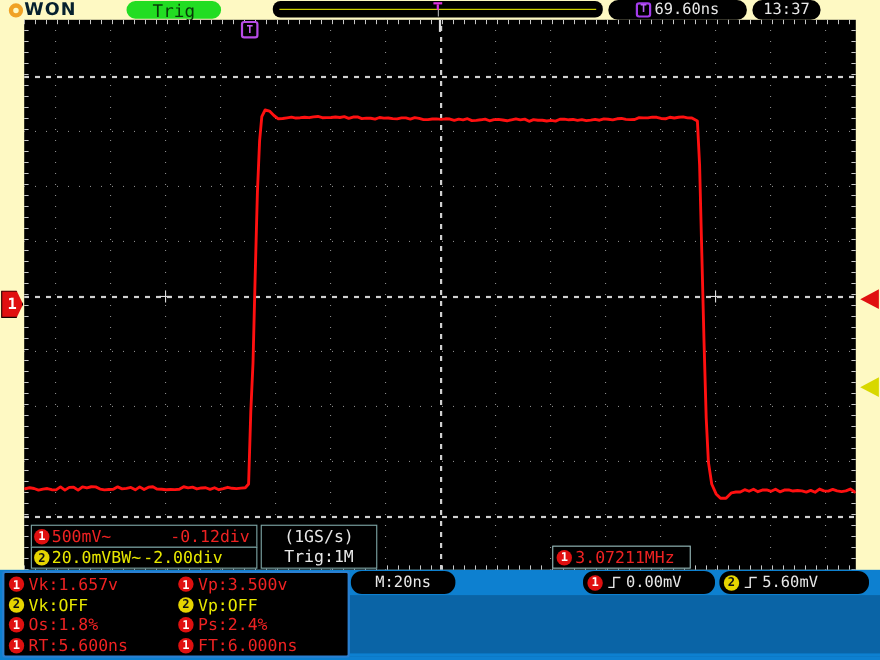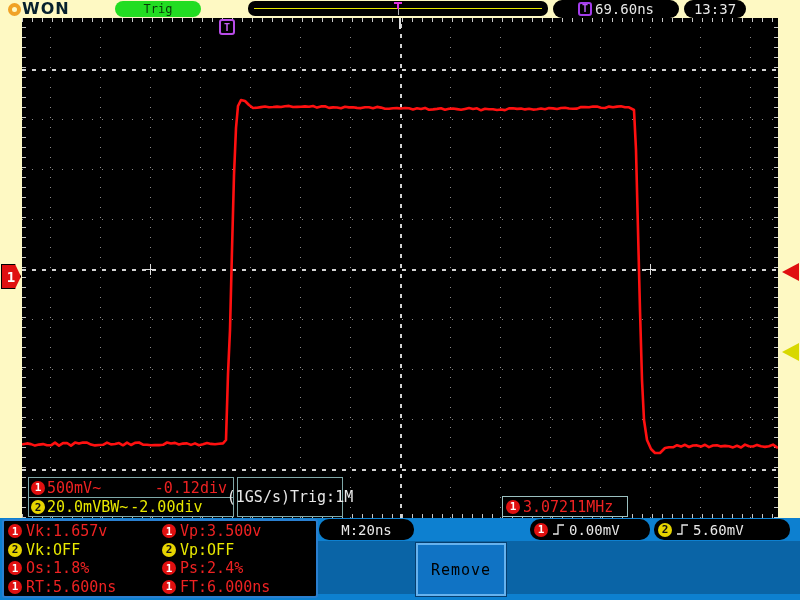--- a/index.html
+++ b/index.html
@@ -9,21 +9,21 @@
     background:#fef9c3;
     font-family:"DejaVu Sans Mono", monospace;
     -webkit-font-smoothing:none;
   }
   
   .topbar{position:absolute;left:0;top:0;width:800px;height:18px;}
   .logo{position:absolute;left:8px;top:0;height:18px;display:flex;align-items:center;}
   .logo-ring{width:13px;height:13px;border:4px solid #f0a226;border-radius:50%;}
   .logo-text{font-family:"DejaVu Sans",sans-serif;font-weight:bold;font-size:16px;color:#06202e;letter-spacing:1px;margin-left:1px;line-height:16px;}
   .pill{position:absolute;background:#000;border-radius:9px;display:flex;align-items:center;justify-content:center;color:#e8e8e8;font-size:14px;}
-  .trig-pill{left:115px;top:1px;width:86px;height:16px;background:#22dd22;color:#083808;border-radius:8px;font-size:12px;}
+  .trig-pill{left:115px;top:1px;width:86px;height:16px;background:#22dd22;color:#083808;border-radius:8px;font-size:16px;}
   .preview-pill{left:248px;top:1px;width:300px;height:15px;border-radius:7px;justify-content:flex-start;}
   .preview-line{position:absolute;left:6px;right:6px;top:7px;height:1px;background:#e8e800;}
   .preview-tpos{position:absolute;left:146px;top:1px;width:8px;height:13px;}
   .preview-tpos .tbar{position:absolute;left:0;top:0;width:8px;height:2px;background:#e030e0;}
   .preview-tpos .tstem{position:absolute;left:3px;top:2px;width:2px;height:5px;background:#e030e0;}
   .preview-tpos .ttail{position:absolute;left:3.5px;top:7px;width:1px;height:6px;background:#b0b0b0;}
   .ns-pill{left:553px;top:0;width:126px;height:18px;gap:3px;}
   .clock-pill{left:684px;top:0;width:62px;height:18px;}
   .t-icon{width:14px;height:14px;border:2px solid #a43cec;border-radius:3px;color:#b75cf4;font-size:10px;font-weight:bold;display:flex;align-items:center;justify-content:center;line-height:1;}
   
@@ -51,21 +51,21 @@
     display:flex;align-items:center;justify-content:center;color:#fff;font-weight:bold;font-size:14px;
     border:1px solid #000;}
   .arrow-left{position:absolute;width:0;height:0;border-top:9px solid transparent;border-bottom:9px solid transparent;}
   .arrow-red{left:782px;top:263px;border-right:17px solid #e01010;}
   .arrow-yellow{left:782px;top:343px;border-right:17px solid #d8d800;}
   
   .obox{position:absolute;background:#000;border:1px solid #7fa8a8;display:flex;align-items:center;font-size:15px;}
   .ch-box1{left:28px;top:477px;width:206px;height:21px;color:#ee2222;padding:0 6px 0 2px;justify-content:space-between;}
   .ch-box1 .lead{display:flex;align-items:center;gap:2px;}
   .ch-box2{left:28px;top:497px;width:206px;height:20px;color:#e8e800;padding:0 2px;gap:2px;}
-  .acq-box{left:237px;top:477px;width:106px;height:40px;color:#e8e8e8;flex-direction:row;justify-content:center;line-height:18px;font-size:15px;}
+  .acq-box{left:237px;top:477px;width:106px;height:40px;color:#e8e8e8;flex-direction:column;justify-content:center;line-height:18px;font-size:15px;}
   .freq-box{left:502px;top:496px;width:126px;height:21px;color:#ee2222;padding:0 3px;gap:3px;border-color:#9bc0c0;}
   .badge{width:14px;height:14px;border-radius:50%;display:inline-flex;align-items:center;justify-content:center;font-size:11px;font-weight:bold;flex:none;}
   .badge.b1{background:#e01010;color:#fff;}
   .badge.b2{background:#e6d400;color:#111;}
   
   .bottombar{position:absolute;left:0;top:518px;width:800px;height:82px;background:#0d80d0;}
   .menu-dark{position:absolute;left:318px;top:23px;width:482px;height:56px;background:#0a64a6;border-bottom:3px solid #0d80d0;}
   .meas-panel{position:absolute;left:2px;top:1px;width:316px;height:79px;background:#000;border:2px solid #2a7fd0;border-radius:3px;
     display:grid;grid-template-columns:1fr 1fr;grid-auto-rows:18.5px;padding:1px 0 0 4px;align-items:center;}
   .mcell{display:flex;align-items:center;gap:4px;font-size:15px;}
@@ -219,16 +219,15 @@
       <span>0.00mV</span>
     </div>
     <div class="pill trg-pill trg2">
       <span class="badge b2">2</span>
       <svg width="13" height="13">
           <path d="M1 11 H6 V2 H12" stroke="#e8e8e8" stroke-width="1.3" fill="none"></path>
         </svg>
       <span>5.60mV</span>
     </div>
 
-    <div class="softbtn btn-remove">Remove</div>
   </div>
 
 </div>
 
 </body></html>

